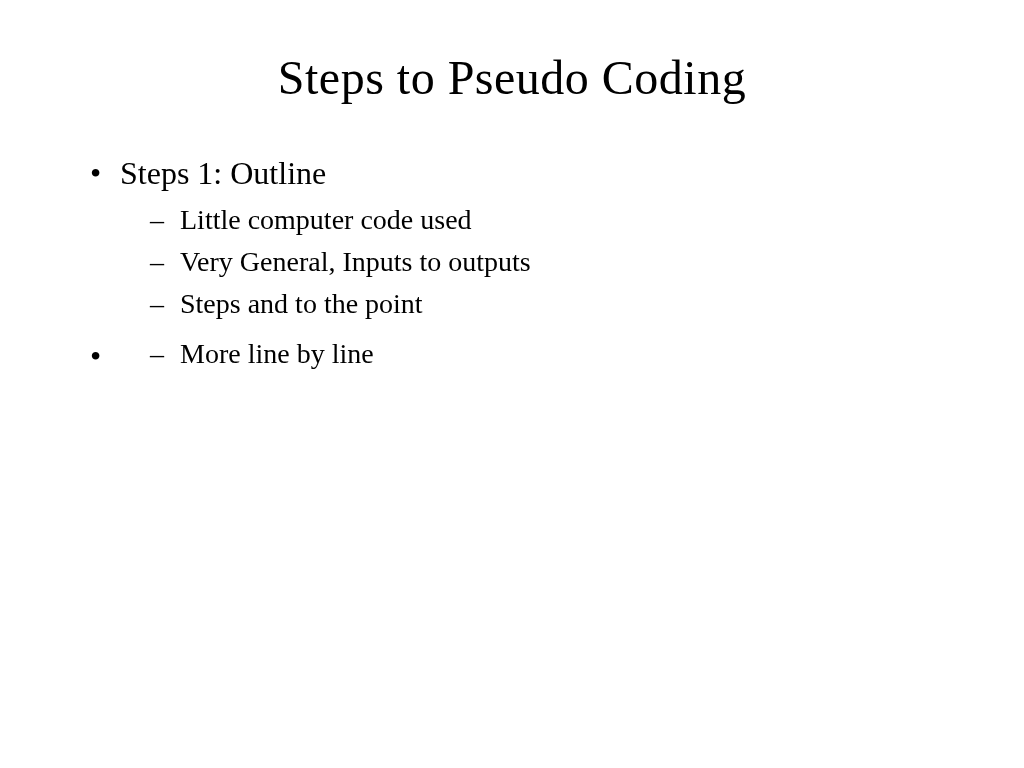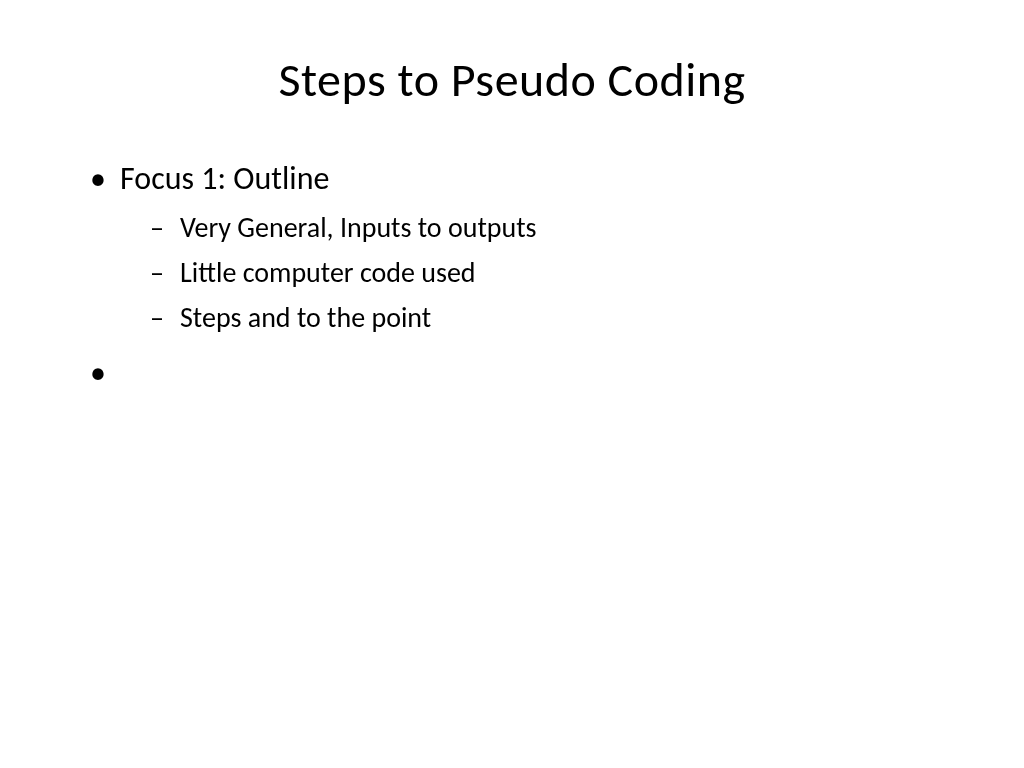--- a/index.html
+++ b/index.html
@@ -1,18 +1,19 @@
 <!DOCTYPE html>
 <html><head>
   <meta charset="utf-8">
   <style>
     * {
       margin: 0;
       padding: 0;
       box-sizing: border-box;
+      font-family: Liberation Serif, serif;
     }
     body {
       width: 1024px;
       height: 768px;
       background: #ffffff;
       font-family: Calibri, "Segoe UI", Arial, sans-serif;
       color: #000000;
       padding: 50px 70px;
     }
     .slide-title {
@@ -60,25 +61,26 @@
     }
   </style>
 </head>
 <body>
 
 <h1 class="slide-title">Steps to Pseudo Coding</h1>
 
 <div class="content">
   <ul>
     <li class="level1">
-      <span>Focus 1: Outline</span>
+      <span>Steps 1: Outline</span>
       <ul class="level2-list">
+        <li class="level2">Little computer code used</li>
         <li class="level2">Very General, Inputs to outputs</li>
-        <li class="level2">Little computer code used</li>
         <li class="level2">Steps and to the point</li>
       </ul>
     </li>
     <li class="level1">
       <ul class="level2-list">
+        <li class="level2">More line by line</li>
       </ul>
     </li>
   </ul>
 </div>
 
 </body></html>

